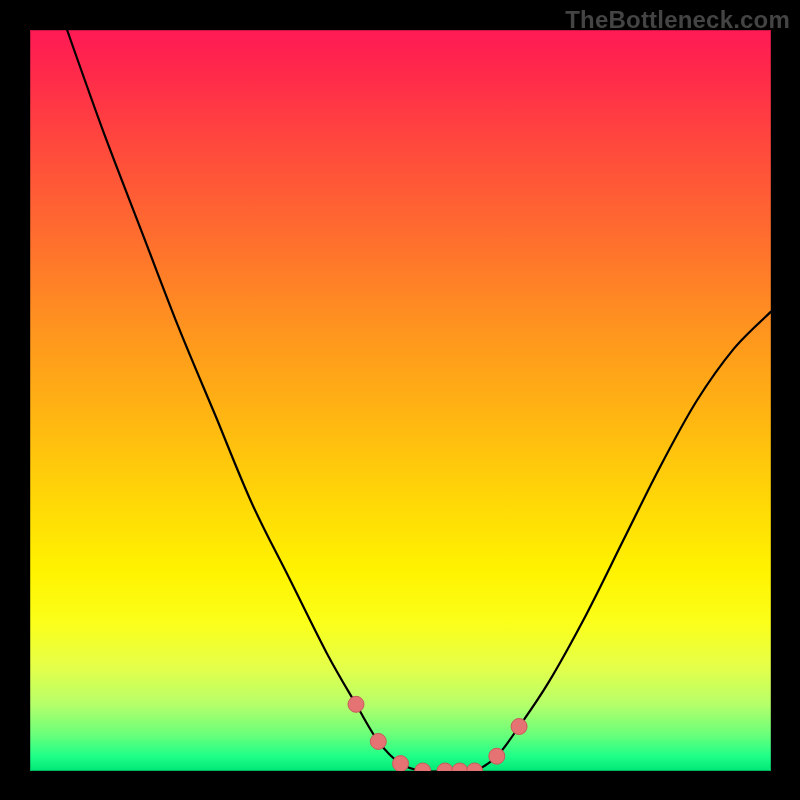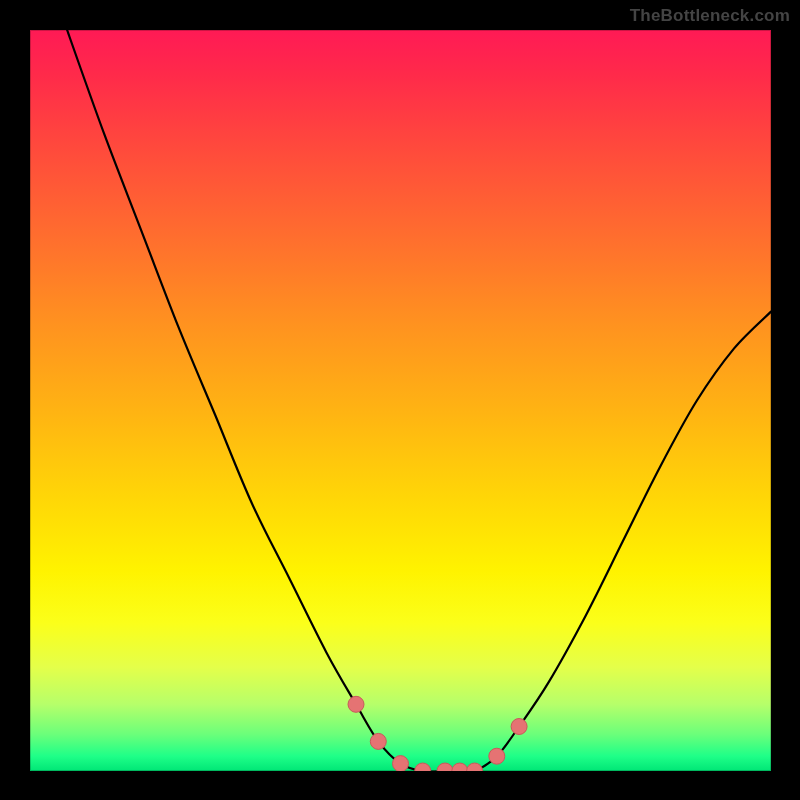--- a/index.html
+++ b/index.html
@@ -56,21 +56,21 @@
     position: absolute;
     left: 0;
     top: 0;
     width: 100%;
     height: 100%;
   }
   .watermark {
     position: absolute;
     top: 6px;
     right: 10px;
-    font-size: 17px;
+    font-size: 24px;
     font-weight: 600;
     color: #444444;
     letter-spacing: 0.2px;
     user-select: none;
   }
 </style>
 </head>
 <body>
 
 <div class="stage">

